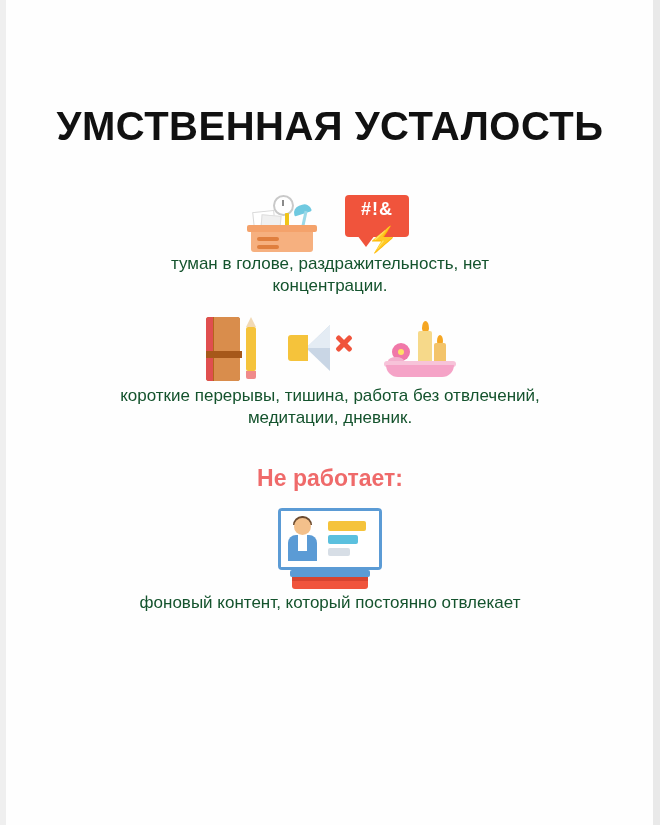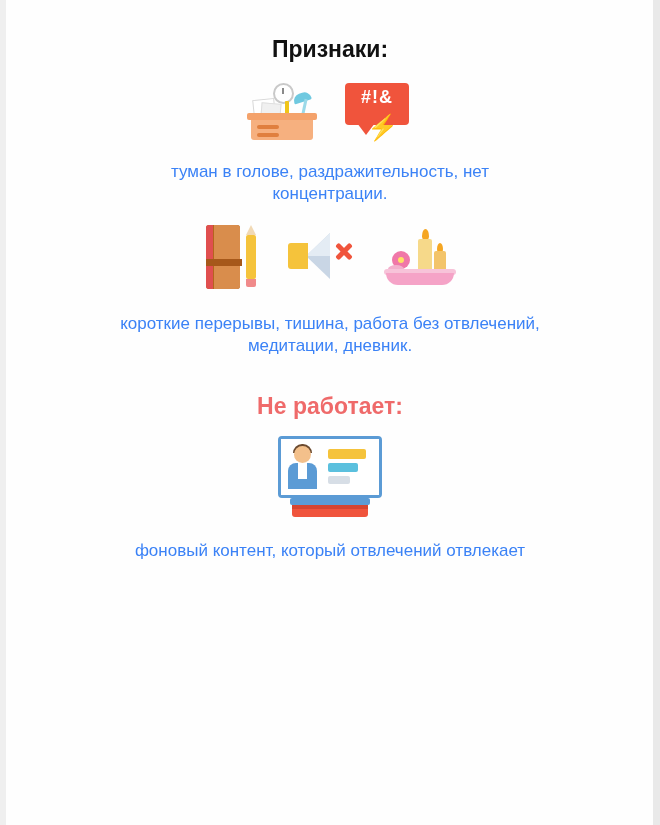--- a/index.html
+++ b/index.html
@@ -62,25 +62,25 @@
   .h-notworks { margin-top: 36px; color: #ef6a6a; }
 
   .icon-row {
     display: flex;
     align-items: center;
     justify-content: center;
     gap: 22px;
     margin-top: 16px;
   }
   .caption {
-    margin-top: 20px;
+    margin-top: 0;
     font-size: 17px;
     line-height: 1.3;
     text-align: center;
-    color: #3b82f6;
+    color: #14532d;
     max-width: 420px;
   }
   .caption.wide { max-width: 460px; }
 
   
   .icon { position: relative; }
 
   
   .icon-desk { width: 74px; height: 62px; }
   .desk-top {
@@ -310,23 +310,23 @@
   }
 </style>
 </head>
 <body>
 
 <div class="page">
 
   <div class="edge-left"></div>
   <div class="edge-right"></div>
 
+  <h1 class="title">УМСТВЕННАЯ УСТАЛОСТЬ</h1>
 
   <div class="section">
-    <div class="section-heading h-signs" style="color: rgb(17, 17, 17);">Признаки:</div>
 
     <div class="icon-row">
 
       <div class="icon icon-desk">
         <div class="desk-clock"></div>
         <div class="desk-lamp-head"></div>
         <div class="desk-lamp-arm"></div>
         <div class="desk-paper"></div>
         <div class="desk-paper2"></div>
         <div class="desk-pen"></div>
@@ -399,16 +399,16 @@
         <div class="tv-person-shirt"></div>
         <div class="tv-board1"></div>
         <div class="tv-board2"></div>
         <div class="tv-board3"></div>
         <div class="tv-base-bar"></div>
         <div class="tv-stand"></div>
         <div class="tv-stand-line"></div>
       </div>
     </div>
 
-    <div class="caption">фоновый контент, который отвлечений отвлекает</div>
+    <div class="caption">фоновый контент, который постоянно отвлекает</div>
   </div>
 
 </div>
 
 </body></html>

